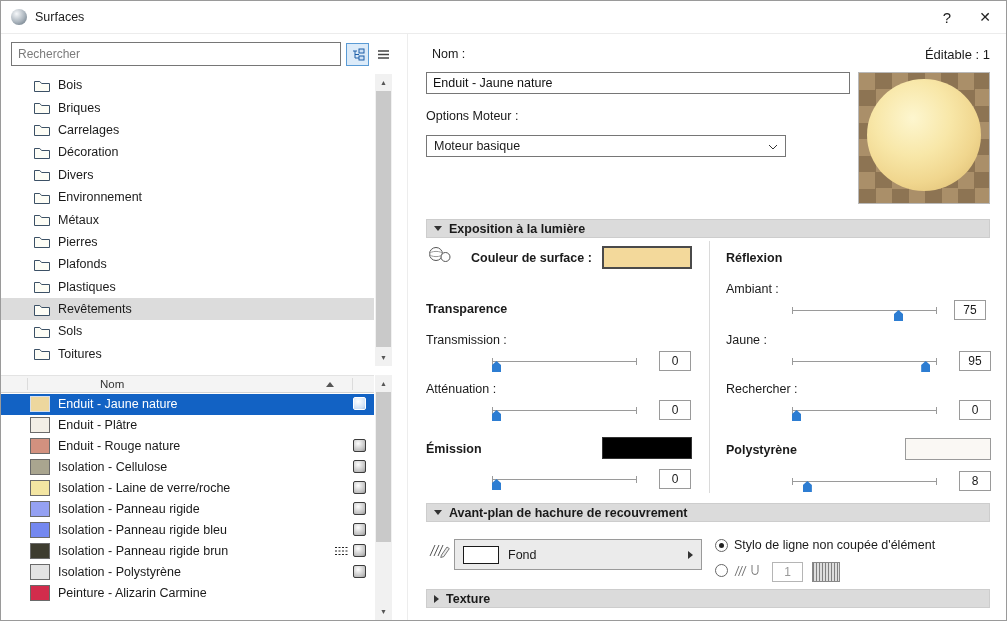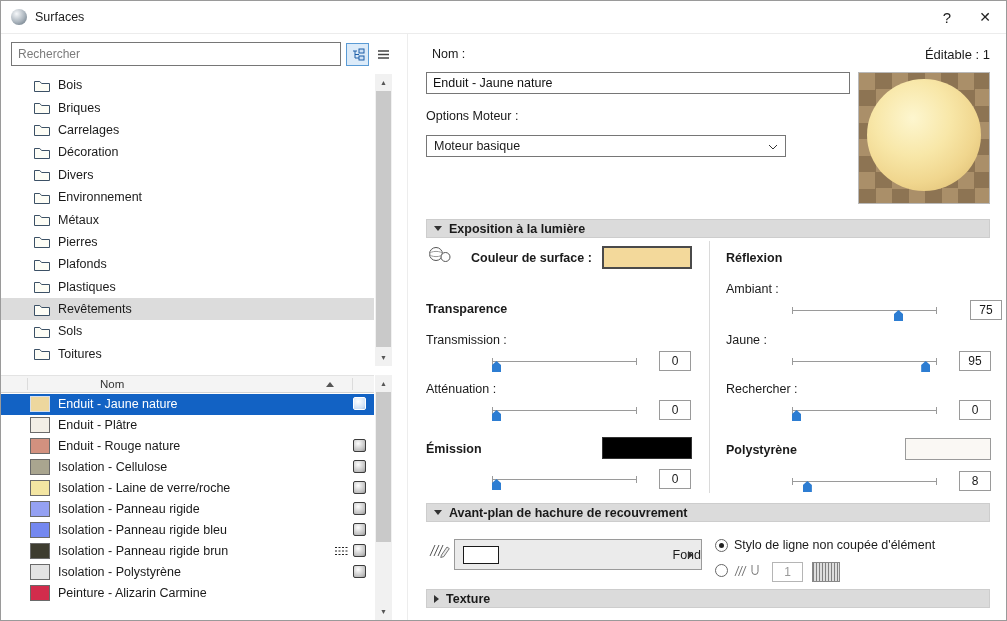--- a/index.html
+++ b/index.html
@@ -79,21 +79,21 @@
   .slider { position:absolute; width:145px; height:17px; }
   .slider::before, .slider::after { content:""; position:absolute; top:2px; width:1px; height:7px; background:#9a9a9a; }
   .slider::before { left:0; } .slider::after { right:0; }
   .slider .track { position:absolute; left:0; right:0; top:5px; height:1px; background:#9a9a9a; }
   .thumb { position:absolute; top:5px; width:9px; height:11px; background:#2d7dd2;
            clip-path:polygon(50% 0, 100% 36%, 100% 100%, 0 100%, 0 36%); }
   .valbox { position:absolute; width:32px; height:20px; border:1px solid #9a9a9a; background:#fff;
             display:flex; align-items:center; justify-content:center; font-size:12px; }
   .valbox.dim { color:#999; border-color:#b5b5b5; }
   .combo { position:absolute; width:248px; height:31px; border:1px solid #9a9a9a; background:#ebebeb;
-           display:flex; align-items:center; padding-left:8px; gap:9px;justify-content:space-between; }
+           display:flex; align-items:center; padding-left:8px; gap:9px; }
   .combo-swatch { width:36px; height:18px; background:#fff; border:1px solid #1a1a1a; }
   .combo-arrow { position:absolute; right:8px; top:11px; }
   .radio { position:absolute; width:13px; height:13px; border:1px solid #666; border-radius:50%; background:#fff; }
   .radio.checked::after { content:""; position:absolute; inset:3px; border-radius:50%; background:#222; }
   .pen-swatch { position:absolute; width:28px; height:20px; border:1px solid #888;
                 background:repeating-linear-gradient(90deg, #808080 0 1px, #dedede 1px 3px); }
 </style>
 </head>
 <body>
 
@@ -308,21 +308,21 @@
     <div class="vline" style="left:301px;top:207px;height:252px;"></div>
 
     <span class="lbl b" style="left:318px;top:217px;">Réflexion</span>
     <span class="lbl b" style="left:18px;top:268px;">Transparence</span>
 
     <span class="lbl" style="left:318px;top:248px;text-align:center;">Ambiant :</span>
     <div class="slider" style="left:384px;top:271px;">
       <div class="track"></div>
       <div class="thumb" style="left: calc(75% - 6.75px);"></div>
     </div>
-    <div class="valbox" style="left:562px;top:266px;">75</div>
+    <div class="valbox" style="left:546px;top:266px;">75</div>
 
     <span class="lbl" style="left:18px;top:299px;">Transmission :</span>
     <div class="slider" style="left:84px;top:322px;">
       <div class="track"></div>
       <div class="thumb" style="left: calc(0% + 0px);"></div>
     </div>
     <div class="valbox" style="left:251px;top:317px;">0</div>
 
     <span class="lbl" style="left:318px;top:299px;">Jaune :</span>
     <div class="slider" style="left:384px;top:322px;">

